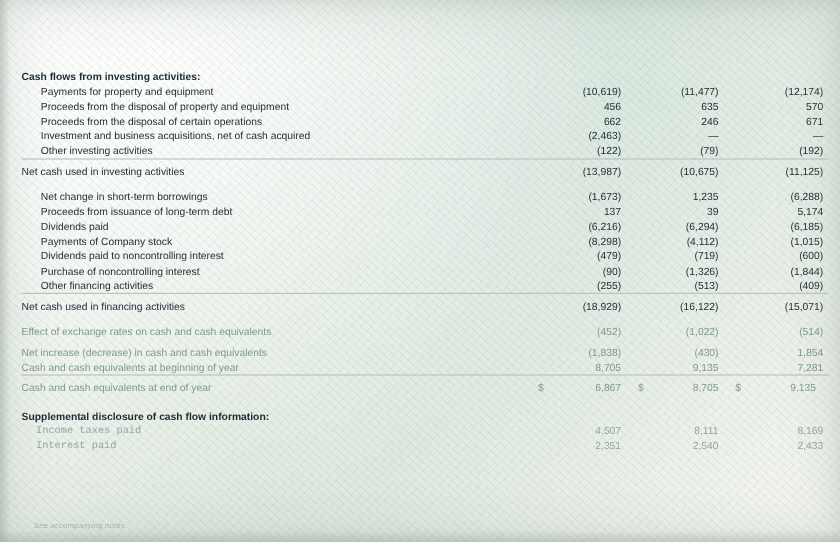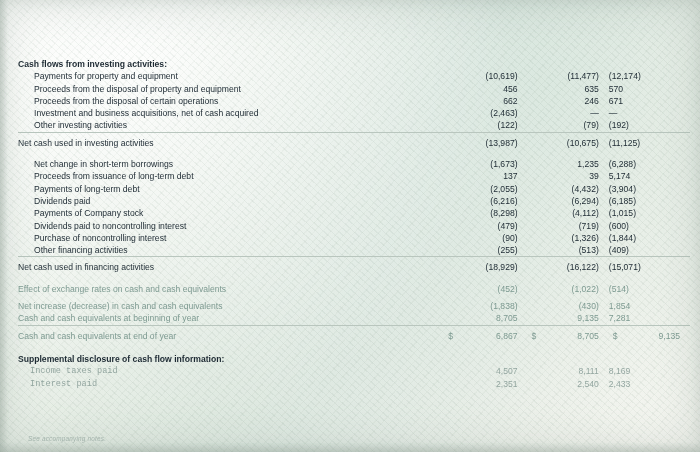--- a/index.html
+++ b/index.html
@@ -57,21 +57,21 @@
   }
   table.fin td {
     padding: 0;
     line-height: 12.3px;
     vertical-align: bottom;
     white-space: nowrap;
   }
   .c-label { width: 420px; }
   .c-num   { width: 82px; text-align: right; padding-right: 10px !important; }
   .c-num2  { width: 80px; text-align: right; padding-right: 10px !important; }
-  .c-num3  { width: 80px; text-align: left; padding-right: 4px !important; }
+  .c-num3  { width: 80px; text-align: right; padding-right: 4px !important; }
 
   .section-head td {
     font-weight: bold;
     padding-top: 2px !important;
   }
   .indent1 { padding-left: 16px !important; }
   .indent2 { padding-left: 12px !important; font-family: Liberation Mono, monospace; }
 
   .total td {
     padding-top: 3px !important;
@@ -205,26 +205,20 @@
           <td class="indent1">Net change in short-term borrowings</td>
           <td class="c-num bold">(1,673)</td>
           <td class="c-num2">1,235</td>
           <td class="c-num3">(6,288)</td>
         </tr>
         <tr>
           <td class="indent1">Proceeds from issuance of long-term debt</td>
           <td class="c-num bold">137</td>
           <td class="c-num2">39</td>
           <td class="c-num3">5,174</td>
-        </tr>
-        <tr>
-          <td class="indent1">Payments of long-term debt</td>
-          <td class="c-num bold">(2,055)</td>
-          <td class="c-num2">(4,432)</td>
-          <td class="c-num3">(3,904)</td>
         </tr>
         <tr>
           <td class="indent1">Dividends paid</td>
           <td class="c-num bold">(6,216)</td>
           <td class="c-num2">(6,294)</td>
           <td class="c-num3">(6,185)</td>
         </tr>
         <tr>
           <td class="indent1">Payments of Company stock</td>
           <td class="c-num bold">(8,298)</td>

